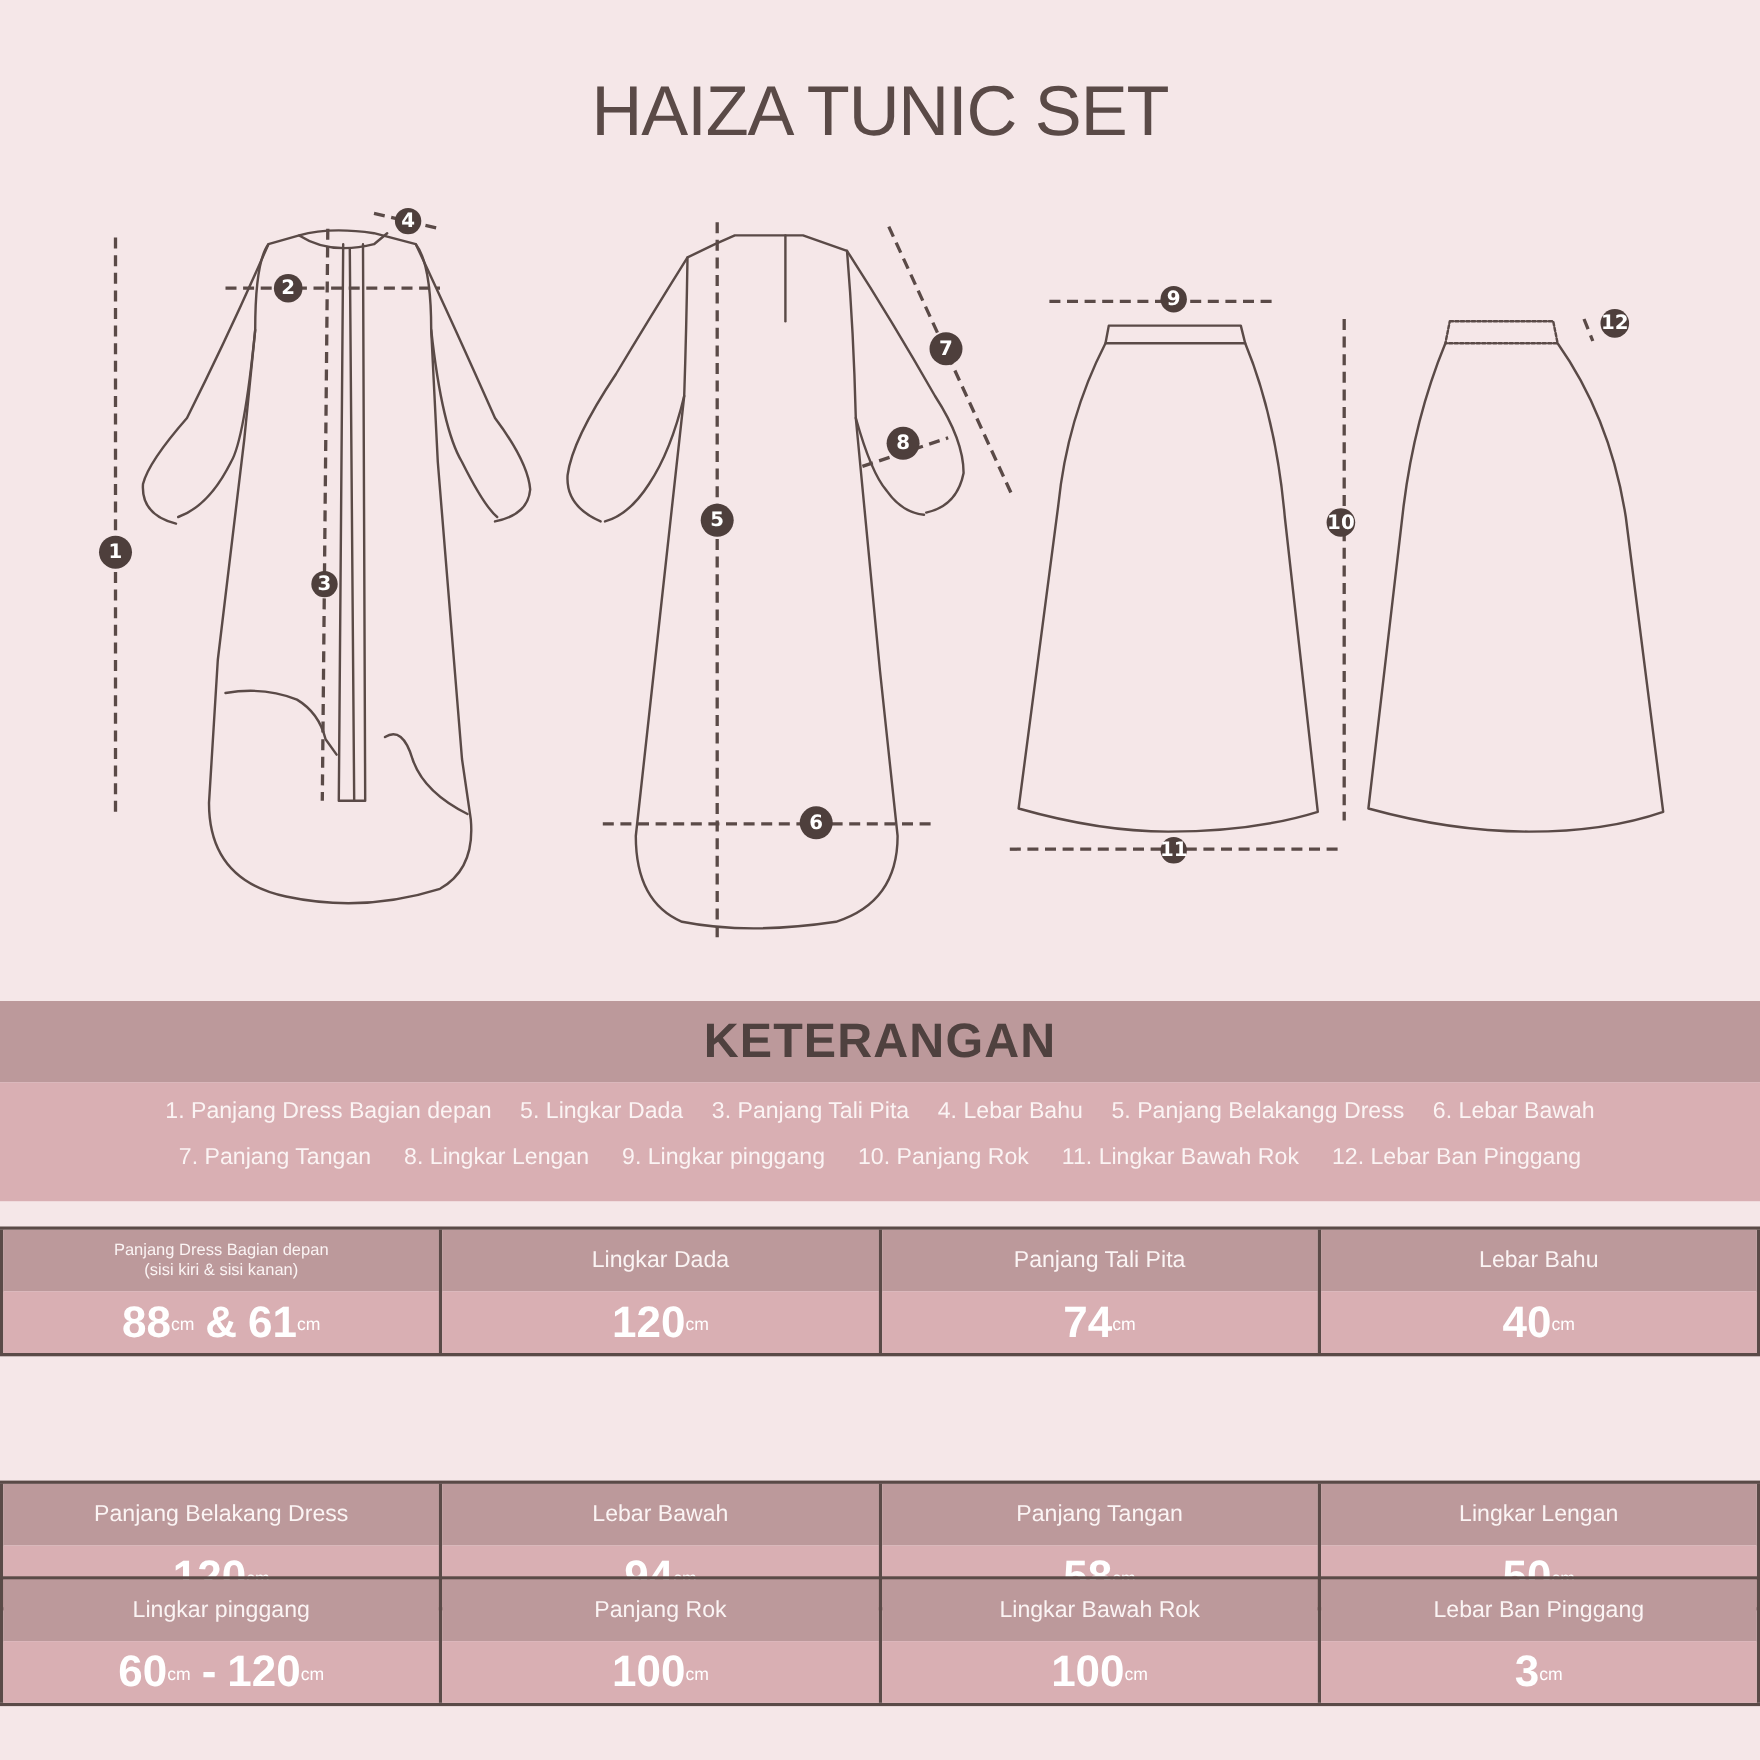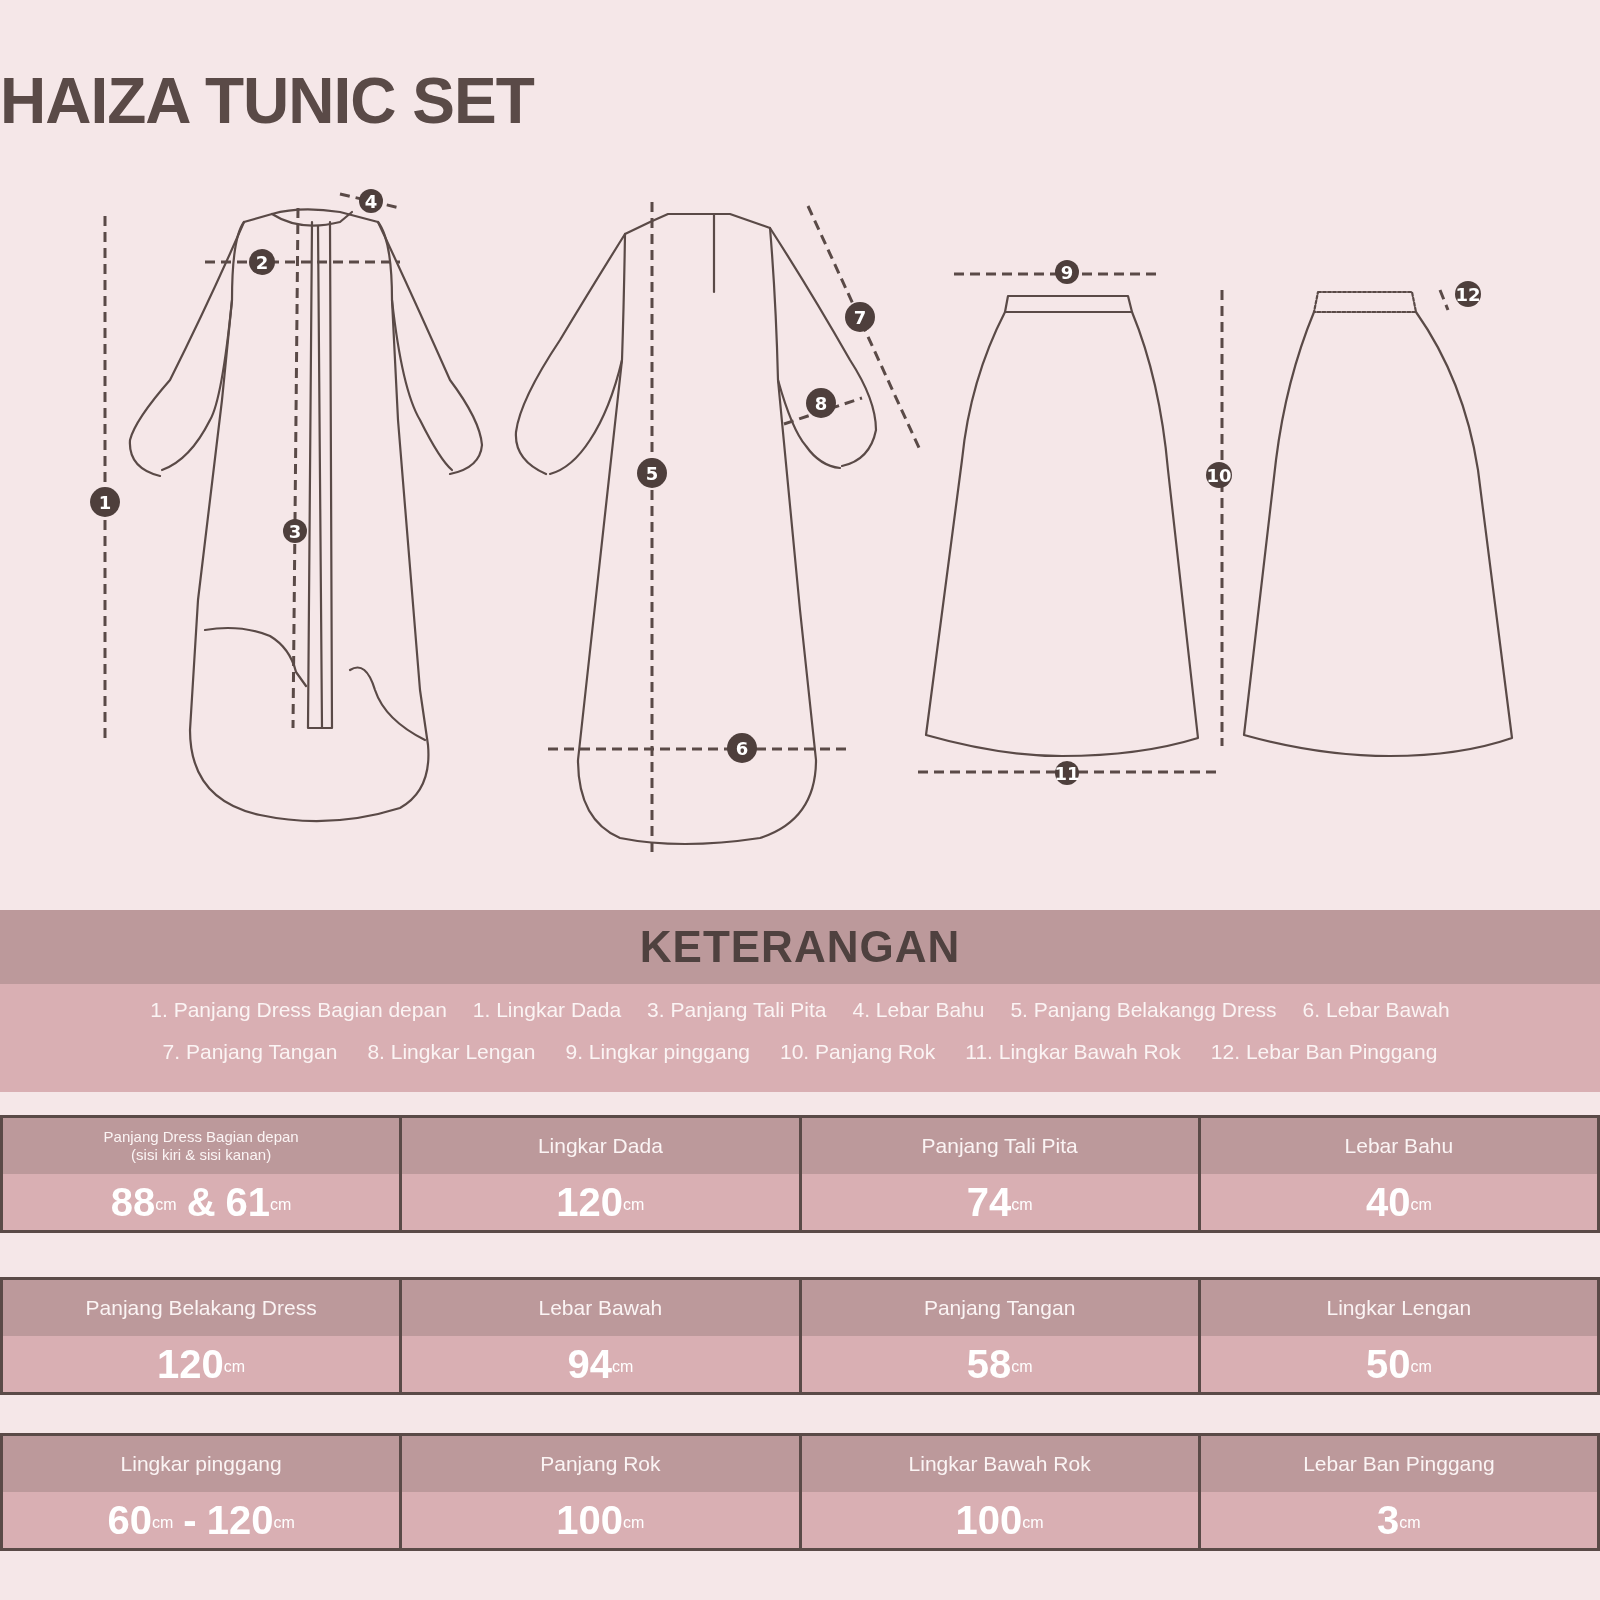--- a/index.html
+++ b/index.html
@@ -4,21 +4,21 @@
 <style>
   html, body { margin: 0; padding: 0; }
   body {
     width: 1600px; height: 1600px; overflow: hidden;
     background: #f5e7e8;
     font-family: "Liberation Sans", "DejaVu Sans", sans-serif;
     position: relative;
   }
   .title {
     position: absolute; left: 0; top: 64px; width: 1600px;
-    text-align: left; font-size: 64px; font-weight: bold;
+    text-align: center; font-size: 64px; font-weight: normal;
     color: #5a4a47; letter-spacing: -1px;
   }
   .illus { position: absolute; left: 0; top: 170px; width: 1600px; height: 700px; }
   .illus svg { width: 1600px; height: 700px; display: block; }
   .ln { fill: none; stroke: #5a4a47; stroke-width: 2.2; stroke-linejoin: round; stroke-linecap: round; }
   .dash { fill: none; stroke: #5a4a47; stroke-width: 3; stroke-dasharray: 10 6; }
   .badge circle { fill: #4e3f3c; }
   .badge text { fill: #ffffff; font-family: "DejaVu Sans", sans-serif; font-size: 18px; font-weight: bold; text-anchor: middle; dominant-baseline: central; }
 
   .ket-head {
@@ -165,21 +165,21 @@
       </g>
   </svg>
 </div>
 
 <div class="ket-head">
   <span>KETERANGAN</span>
 </div>
 <div class="ket-body">
   <div class="ket-row r1">
     <span>1. Panjang Dress Bagian depan</span>
-    <span>1. Lingkar Dada</span>
+    <span>5. Lingkar Dada</span>
     <span>3.  Panjang Tali Pita</span>
     <span>4. Lebar Bahu</span>
     <span>5. Panjang Belakangg Dress</span>
     <span>6. Lebar Bawah</span>
   </div>
   <div class="ket-row r2">
     <span>7. Panjang Tangan</span>
     <span>8. Lingkar Lengan</span>
     <span>9. Lingkar pinggang</span>
     <span>10. Panjang Rok</span>
@@ -218,21 +218,21 @@
   </div>
   <div class="cell">
     <div class="hd">Lebar Bahu</div>
     <div class="val">
         <span>40</span>
         <span class="u">cm</span>
       </div>
   </div>
 </div>
 
-<div class="grid-row" style="top:1277px">
+<div class="grid-row" style="top:1346px">
   <div class="cell">
     <div class="hd">Panjang Belakang Dress</div>
     <div class="val">
         <span>120</span>
         <span class="u">cm</span>
       </div>
   </div>
   <div class="cell">
     <div class="hd">Lebar Bawah</div>
     <div class="val">

